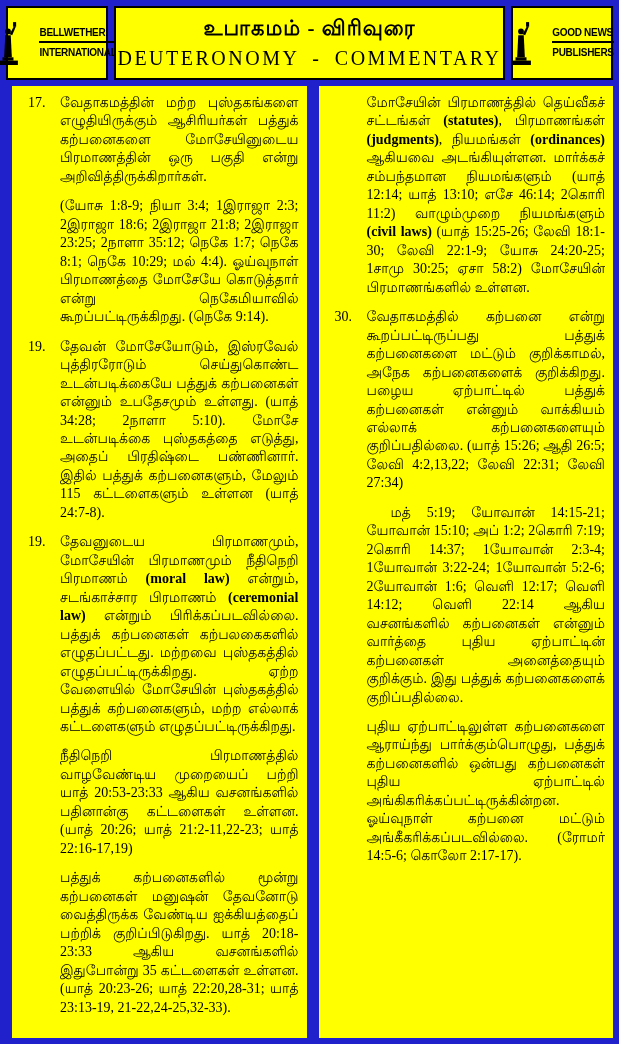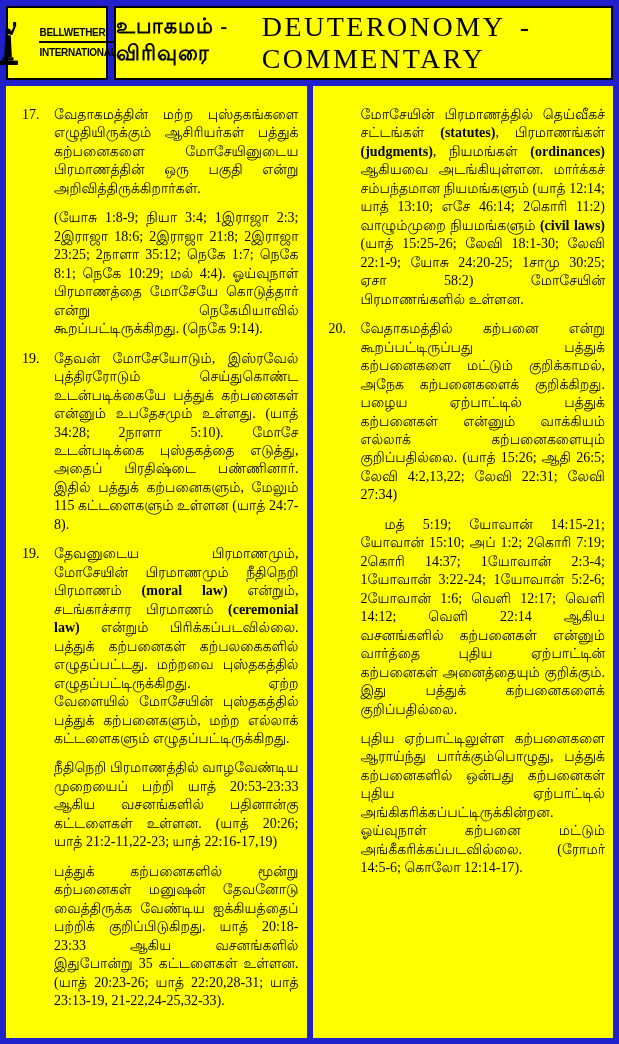--- a/index.html
+++ b/index.html
@@ -21,44 +21,44 @@
   .header {
     height: 74px; flex: 0 0 74px;
     display: flex; gap: 6px;
   }
   .hbox {
     background: var(--bg);
     border: 2px solid #000;
     display: flex; align-items: center; justify-content: center;
   }
   .logo-box { width: 102px; flex: 0 0 102px; gap: 20px; padding: 4px; }
-  .title-box { flex: 1; }
+  .title-box { flex: 1; flex-direction: column; }
   .statue { width: 22px; height: 54px; flex: 0 0 22px; }
   .logo-text {
     font-family: "Liberation Sans", sans-serif;
     font-weight: bold; font-size: 10px; line-height: 1.25;
     letter-spacing: -0.3px; white-space: nowrap;
   }
   .logo-line1 { border-bottom: 2px solid #000; padding-bottom: 1px; }
   .logo-line2 { padding-top: 4px; }
   .title-tamil {
     font-size: 21px; font-weight: bold; letter-spacing: 1px;
     margin-bottom: 4px;
   }
   .title-english {
     font-family: "Liberation Serif", serif;
-    font-size: 28px; letter-spacing: 2.5px; word-spacing: 6px;
+    font-size: 20px; letter-spacing: 2.5px; word-spacing: 6px;
   }
   
   .bodyarea { flex: 1; display: flex; gap: 6px; margin-top: 6px; min-height: 0; }
   .column {
     background: var(--bg);
     flex: 1; overflow: hidden;
-    padding: 20px 8px 6px 8px;
-    font-size: 14px; line-height: 1.32;
+    padding: 8px 8px 6px 8px;
+    font-size: 14px; line-height: 1.32; margin-left: 6px;
   }
   .block { display: flex; margin-bottom: 11px; }
   .num { flex: 0 0 40px; width: 40px; padding-left: 8px; }
   .text { flex: 1; text-align: justify; }
   .text.first-indent { text-indent: 24px; }
   .en-bold { font-weight: bold; font-family: "Liberation Serif", serif; }
 </style>
 </head>
 <body>
 
@@ -81,20 +81,36 @@
         <div class="logo-line1">BELLWETHER</div>
         <div class="logo-line2">INTERNATIONAL</div>
       </div>
     </div>
 
     <div class="hbox title-box">
       <div class="title-tamil">உபாகமம் - விரிவுரை</div>
       <div class="title-english">DEUTERONOMY - COMMENTARY</div>
     </div>
 
+    <div class="hbox logo-box">
+      <svg class="statue" viewBox="0 0 20 40" xmlns="http://www.w3.org/2000/svg">
+        <g fill="#000">
+          <rect x="1" y="36" width="18" height="4"></rect>
+          <rect x="5" y="33" width="10" height="3"></rect>
+          <path d="M7.5 13 L12.5 13 L13.5 33 L6.5 33 Z"></path>
+          <circle cx="10" cy="9.5" r="2.6"></circle>
+          <path d="M11.5 12 L15.5 4.5 L17 5.5 L13.8 13 Z"></path>
+          <rect x="14.6" y="1" width="2.8" height="4.2"></rect>
+        </g>
+      </svg>
+      <div class="logo-text">
+        <div class="logo-line1">GOOD NEWS</div>
+        <div class="logo-line2">PUBLISHERS</div>
+      </div>
+    </div>
 
   </div>
 
   <div class="bodyarea">
     <div class="column">
         <div class="block">
           <span class="num">17.</span>
           <div class="text"><span>வேதாகமத்தின் மற்ற புஸ்தகங்களை எழுதியிருக்கும் ஆசிரியர்கள் பத்துக் கற்பனைகளை மோசேயினுடைய பிரமாணத்தின் ஒரு பகுதி என்று அறிவித்திருக்கிறார்கள்.</span></div>
         </div>
         <div class="block">
@@ -117,27 +133,27 @@
           <span class="num"></span>
           <div class="text"><span>பத்துக் கற்பனைகளில் மூன்று கற்பனைகள் மனுஷன் தேவனோடு வைத்திருக்க வேண்டிய ஐக்கியத்தைப் பற்றிக் குறிப்பிடுகிறது. யாத் 20:18-23:33 ஆகிய வசனங்களில் இதுபோன்று 35 கட்டளைகள் உள்ளன. (யாத் 20:23-26; யாத் 22:20,28-31; யாத் 23:13-19, 21-22,24-25,32-33).</span></div>
         </div>
       </div>
     <div class="column">
         <div class="block">
           <span class="num"></span>
           <div class="text"><span>மோசேயின் பிரமாணத்தில் தெய்வீகச் சட்டங்கள் </span><span class="en-bold">(statutes)</span><span>, பிரமாணங்கள் </span><span class="en-bold">(judgments)</span><span>, நியமங்கள் </span><span class="en-bold">(ordinances)</span><span> ஆகியவை அடங்கியுள்ளன. மார்க்கச் சம்பந்தமான நியமங்களும் (யாத் 12:14; யாத் 13:10; எசே 46:14; 2கொரி 11:2) வாழும்முறை நியமங்களும் </span><span class="en-bold">(civil laws)</span><span> (யாத் 15:25-26; லேவி 18:1-30; லேவி 22:1-9; யோசு 24:20-25; 1சாமு 30:25; ஏசா 58:2) மோசேயின் பிரமாணங்களில் உள்ளன.</span></div>
         </div>
         <div class="block">
-          <span class="num">20.</span>
+          <span class="num">30.</span>
           <div class="text"><span>வேதாகமத்தில் கற்பனை என்று கூறப்பட்டிருப்பது பத்துக் கற்பனைகளை மட்டும் குறிக்காமல், அநேக கற்பனைகளைக் குறிக்கிறது. பழைய ஏற்பாட்டில் பத்துக் கற்பனைகள் என்னும் வாக்கியம் எல்லாக் கற்பனைகளையும் குறிப்பதில்லை. (யாத் 15:26; ஆதி 26:5; லேவி 4:2,13,22; லேவி 22:31; லேவி 27:34)</span></div>
         </div>
         <div class="block">
           <span class="num"></span>
           <div class="text first-indent"><span>மத் 5:19; யோவான் 14:15-21; யோவான் 15:10; அப் 1:2; 2கொரி 7:19; 2கொரி 14:37; 1யோவான் 2:3-4; 1யோவான் 3:22-24; 1யோவான் 5:2-6; 2யோவான் 1:6; வெளி 12:17; வெளி 14:12; வெளி 22:14 ஆகிய வசனங்களில் கற்பனைகள் என்னும் வார்த்தை புதிய ஏற்பாட்டின் கற்பனைகள் அனைத்தையும் குறிக்கும். இது பத்துக் கற்பனைகளைக் குறிப்பதில்லை.</span></div>
         </div>
         <div class="block">
           <span class="num"></span>
-          <div class="text"><span>புதிய ஏற்பாட்டிலுள்ள கற்பனைகளை ஆராய்ந்து பார்க்கும்பொழுது, பத்துக் கற்பனைகளில் ஒன்பது கற்பனைகள் புதிய ஏற்பாட்டில் அங்கிகரிக்கப்பட்டிருக்கின்றன. ஓய்வுநாள் கற்பனை மட்டும் அங்கீகரிக்கப்படவில்லை. (ரோமர் 14:5-6; கொலோ 12:14-17).</span></div>
+          <div class="text"><span>புதிய ஏற்பாட்டிலுள்ள கற்பனைகளை ஆராய்ந்து பார்க்கும்பொழுது, பத்துக் கற்பனைகளில் ஒன்பது கற்பனைகள் புதிய ஏற்பாட்டில் அங்கிகரிக்கப்பட்டிருக்கின்றன. ஓய்வுநாள் கற்பனை மட்டும் அங்கீகரிக்கப்படவில்லை. (ரோமர் 14:5-6; கொலோ 2:17-17).</span></div>
         </div>
       </div>
   </div>
 
 </div>
 
 </body></html>

